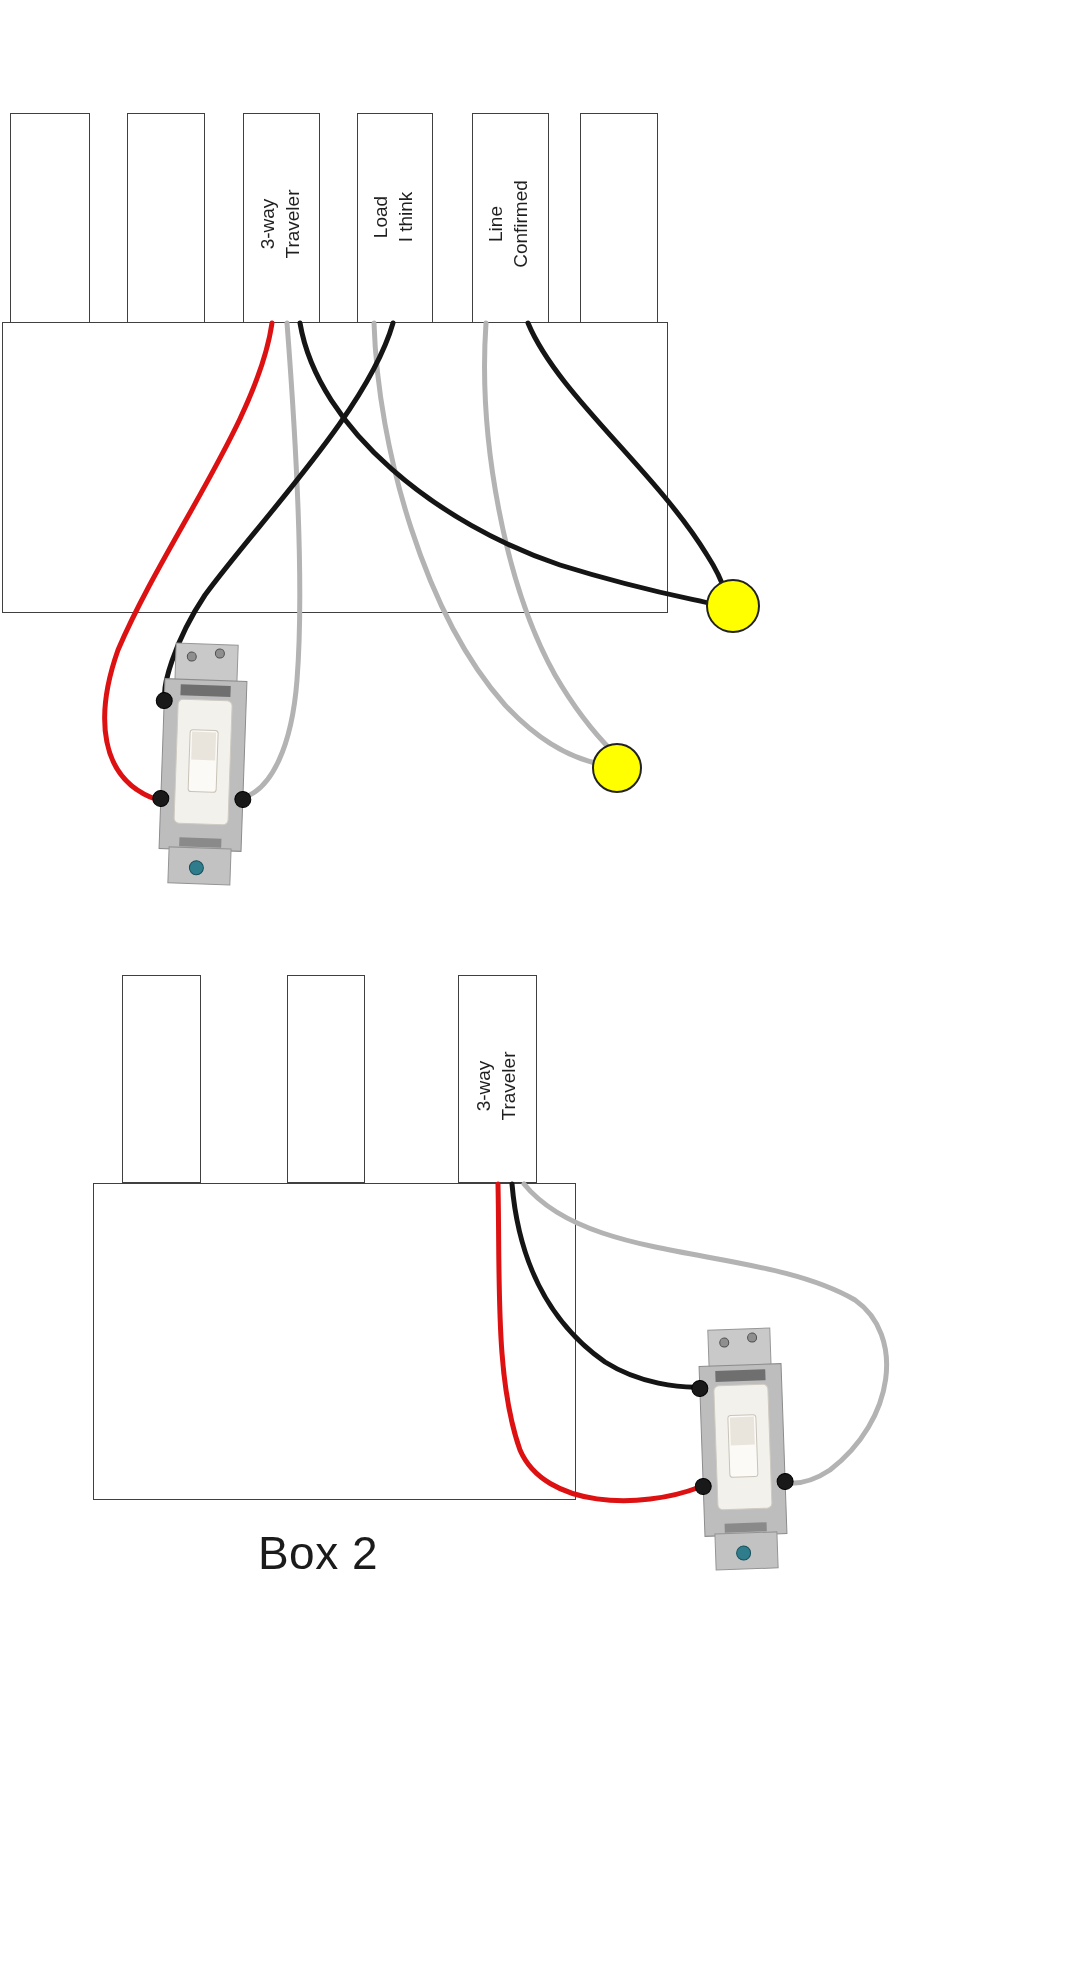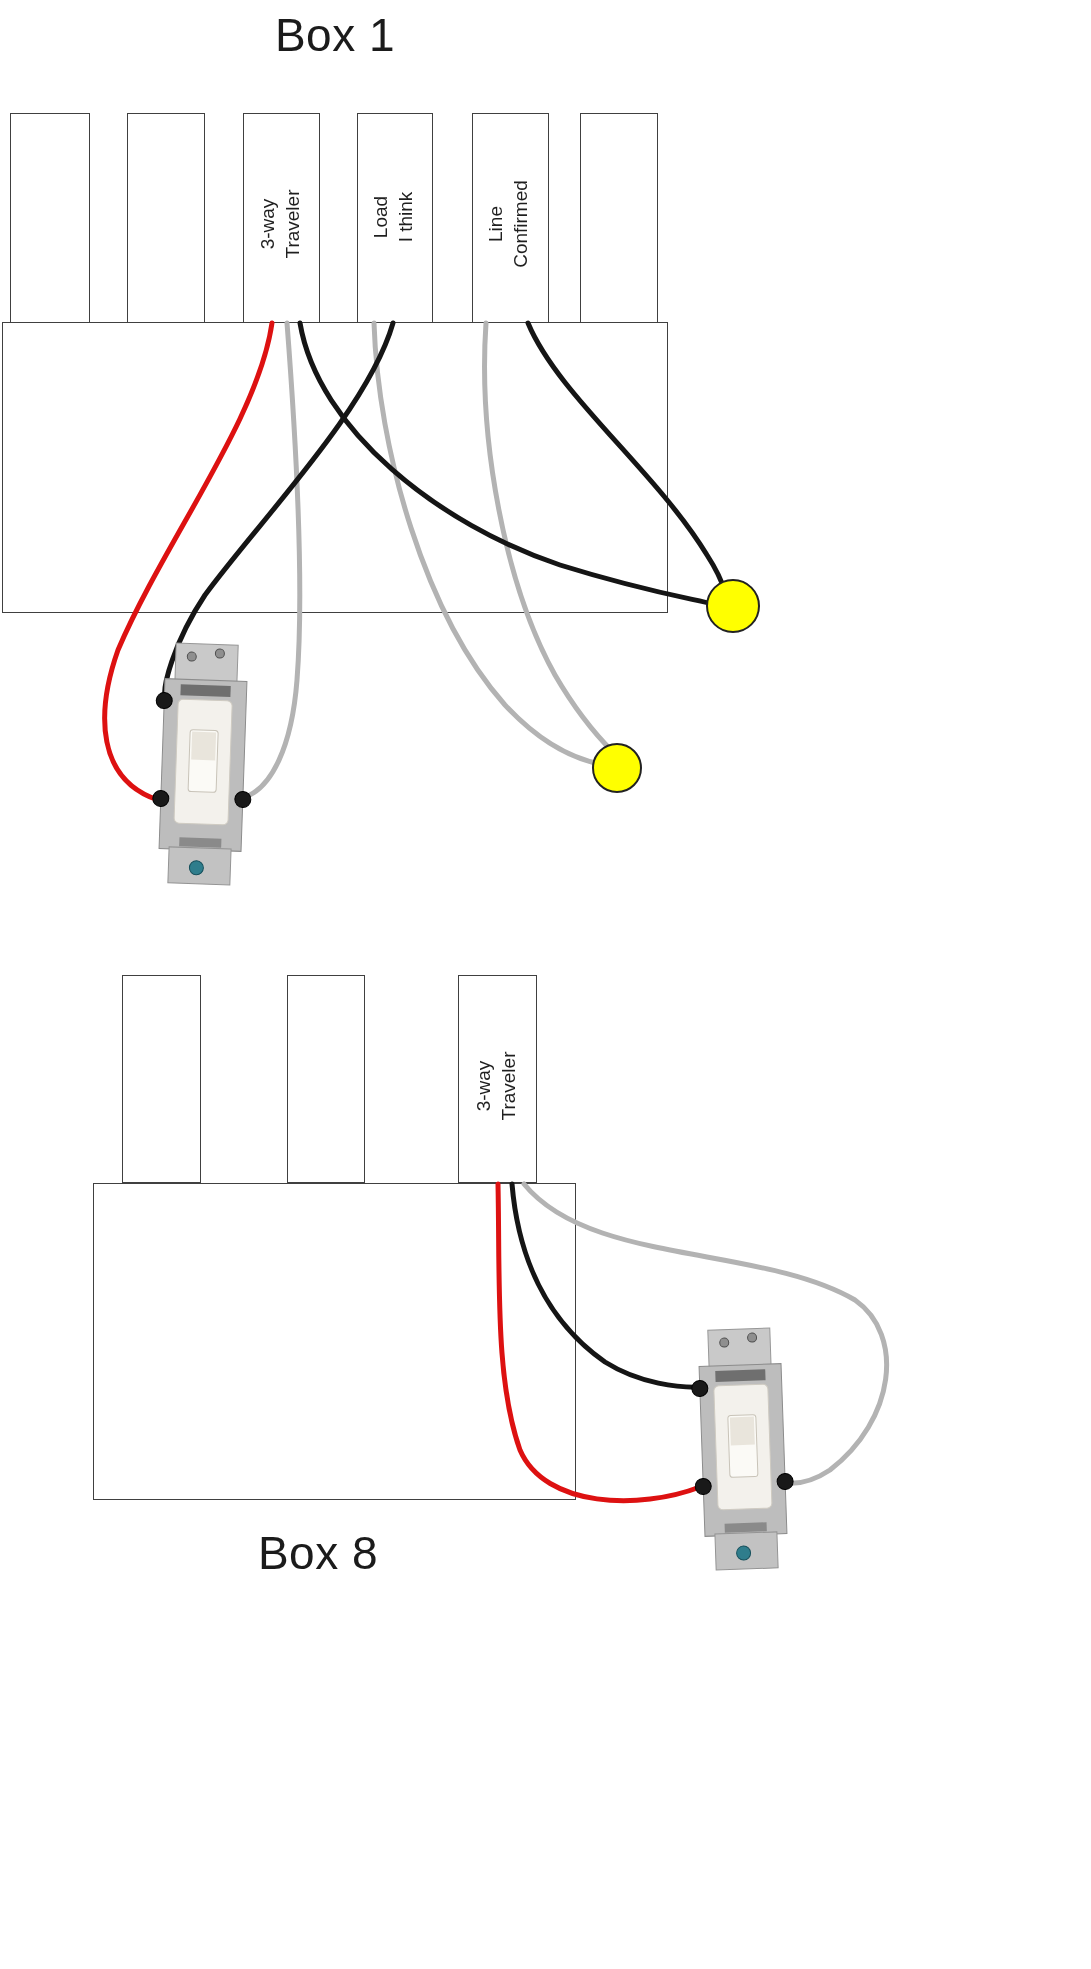--- a/index.html
+++ b/index.html
@@ -22,21 +22,20 @@
     font-size:19px; line-height:1.3; white-space:nowrap;
   }
   .wires { position:absolute; left:0; top:0; width:1091px; height:1969px; pointer-events:none; }
   .switch { position:absolute; width:130px; height:250px; }
 </style>
 </head>
 <body>
 
 <div class="canvas">
 
-  <div class="title" style="left:235px; top:8px; width:200px;">Box 1</div>
 
   <div class="rect" style="left:10px;  top:113px; width:80px; height:210px;"></div>
   <div class="rect" style="left:127px; top:113px; width:78px; height:210px;"></div>
   <div class="rect" style="left:243px; top:113px; width:77px; height:210px;"></div>
   <div class="rect" style="left:357px; top:113px; width:76px; height:210px;"></div>
   <div class="rect" style="left:472px; top:113px; width:77px; height:210px;"></div>
   <div class="rect" style="left:580px; top:113px; width:78px; height:210px;"></div>
 
   <div class="rect" style="left:2px; top:322px; width:666px; height:291px;"></div>
 
@@ -57,21 +56,21 @@
   <div class="rect" style="left:287px; top:975px; width:78px; height:208px;"></div>
   <div class="rect" style="left:458px; top:975px; width:79px; height:208px;"></div>
 
   <div class="rect" style="left:93px; top:1183px; width:483px; height:317px;"></div>
 
   <div class="cable-label" style="left:497px; top:1086px;">
     <div>3-way</div>
     <div>Traveler</div>
   </div>
 
-  <div class="title" style="left:218px; top:1526px; width:200px;">Box 8</div>
+  <div class="title" style="left:218px; top:1526px; width:200px;">Box 2</div>
 
   <svg class="wires" viewBox="0 0 1091 1969">
 
     <path d="M 374 323 C 378 450, 425 615, 505 705 C 545 748, 580 760, 600 764" fill="none" stroke-width="5" stroke-linecap="round" stroke="#b3b3b3"></path>
     <path d="M 486 323 C 478 440, 505 585, 555 675 C 580 718, 603 742, 613 752" fill="none" stroke-width="5" stroke-linecap="round" stroke="#b3b3b3"></path>
     <path d="M 287 323 C 296 440, 304 590, 297 680 C 292 745, 272 790, 242 798" fill="none" stroke-width="5" stroke-linecap="round" stroke="#b3b3b3"></path>
 
     <path d="M 272 323 C 258 420, 165 540, 118 650 C 95 715, 98 780, 158 800" fill="none" stroke-width="5" stroke-linecap="round" stroke="#dd1111"></path>
 
     <path d="M 393 323 C 368 410, 260 520, 205 595 C 175 640, 160 690, 166 702" fill="none" stroke-width="5" stroke-linecap="round" stroke="#151515"></path>

